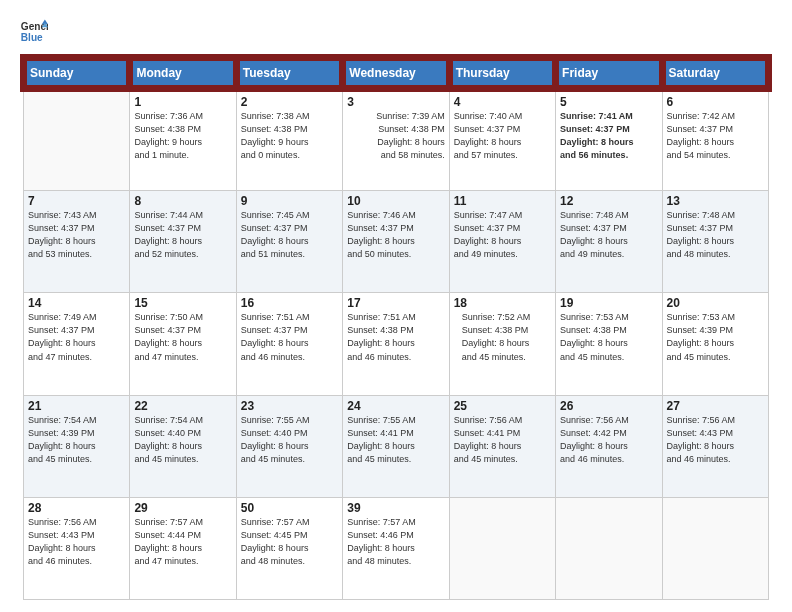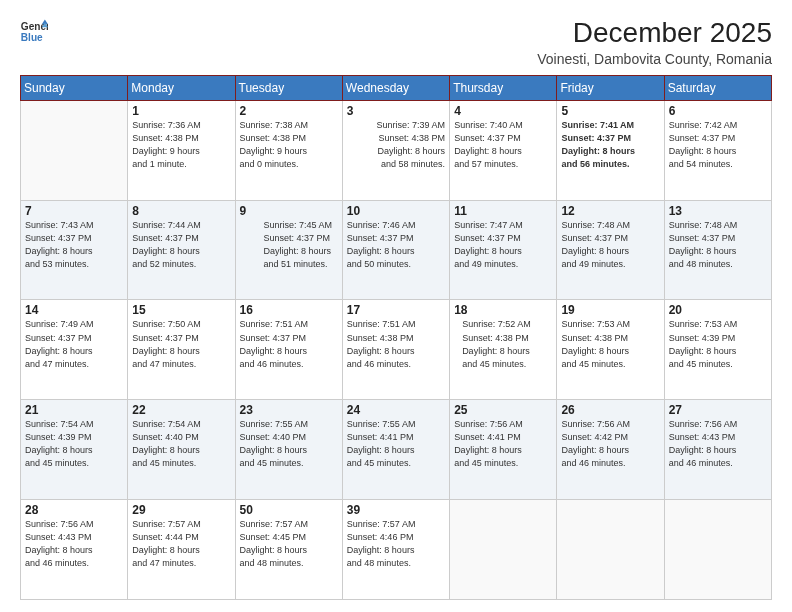--- a/index.html
+++ b/index.html
@@ -50,23 +50,23 @@
       flex: 1;
       border: 1px solid #ccc;
       border-collapse: collapse;
       width: 100%;
       table-layout: fixed;
     }
     .calendar th {
       background: #3a7abf;
       color: #fff;
       font-size: 12px;
-      font-weight: normal;
+      font-weight: bold;
       padding: 5px 3px;
-      border: 1px solid #7f1d1d;
+      border: 7px solid #7f1d1d;
       text-align: left;
     }
     .calendar td {
       border: 1px solid #ccc;
       vertical-align: top;
       padding: 3px 4px;
       font-size: 9.5px;
       color: #333;
       height: 88px;
       width: 14.28%;
@@ -96,24 +96,20 @@
 <div class="page">
   <div class="header">
     <div class="logo">
       <svg class="logo-icon" viewBox="0 0 36 36">
         <text x="1" y="16" font-size="13" font-weight="bold" fill="#333" font-family="Arial">General</text>
         <text x="1" y="29" font-size="13" font-weight="bold" fill="#3a7abf" font-family="Arial">Blue</text>
         <polygon points="28,8 36,8 32,2" fill="#3a7abf"></polygon>
         <polygon points="30,10 38,10 34,4" fill="#5a9fd4" transform="translate(-2,2)"></polygon>
       </svg>
     </div>
-    <div class="title-block">
-      <div class="main-title">December 2025</div>
-      <div class="subtitle">Voinesti, Dambovita County, Romania</div>
-    </div>
   </div>
 
   <table class="calendar">
     <thead>
       <tr>
 
       <th>Sunday</th>
           <th>Monday</th>
           <th>Tuesday</th>
           <th>Wednesday</th>
@@ -178,21 +174,21 @@
           </td>
           <td>
             <span class="day-num">8</span>
             <div class="day-info" style="white-space: pre-line;">Sunrise: 7:44 AM
 Sunset: 4:37 PM
 Daylight: 8 hours
 and 52 minutes.</div>
           </td>
           <td>
             <span class="day-num">9</span>
-            <div class="day-info" style="white-space: pre-line; margin-left: 24px;">Sunrise: 7:45 AM
+            <div class="day-info" style="white-space: pre-line;">Sunrise: 7:45 AM
 Sunset: 4:37 PM
 Daylight: 8 hours
 and 51 minutes.</div>
           </td>
           <td>
             <span class="day-num">10</span>
             <div class="day-info" style="white-space: pre-line;">Sunrise: 7:46 AM
 Sunset: 4:37 PM
 Daylight: 8 hours
 and 50 minutes.</div>

